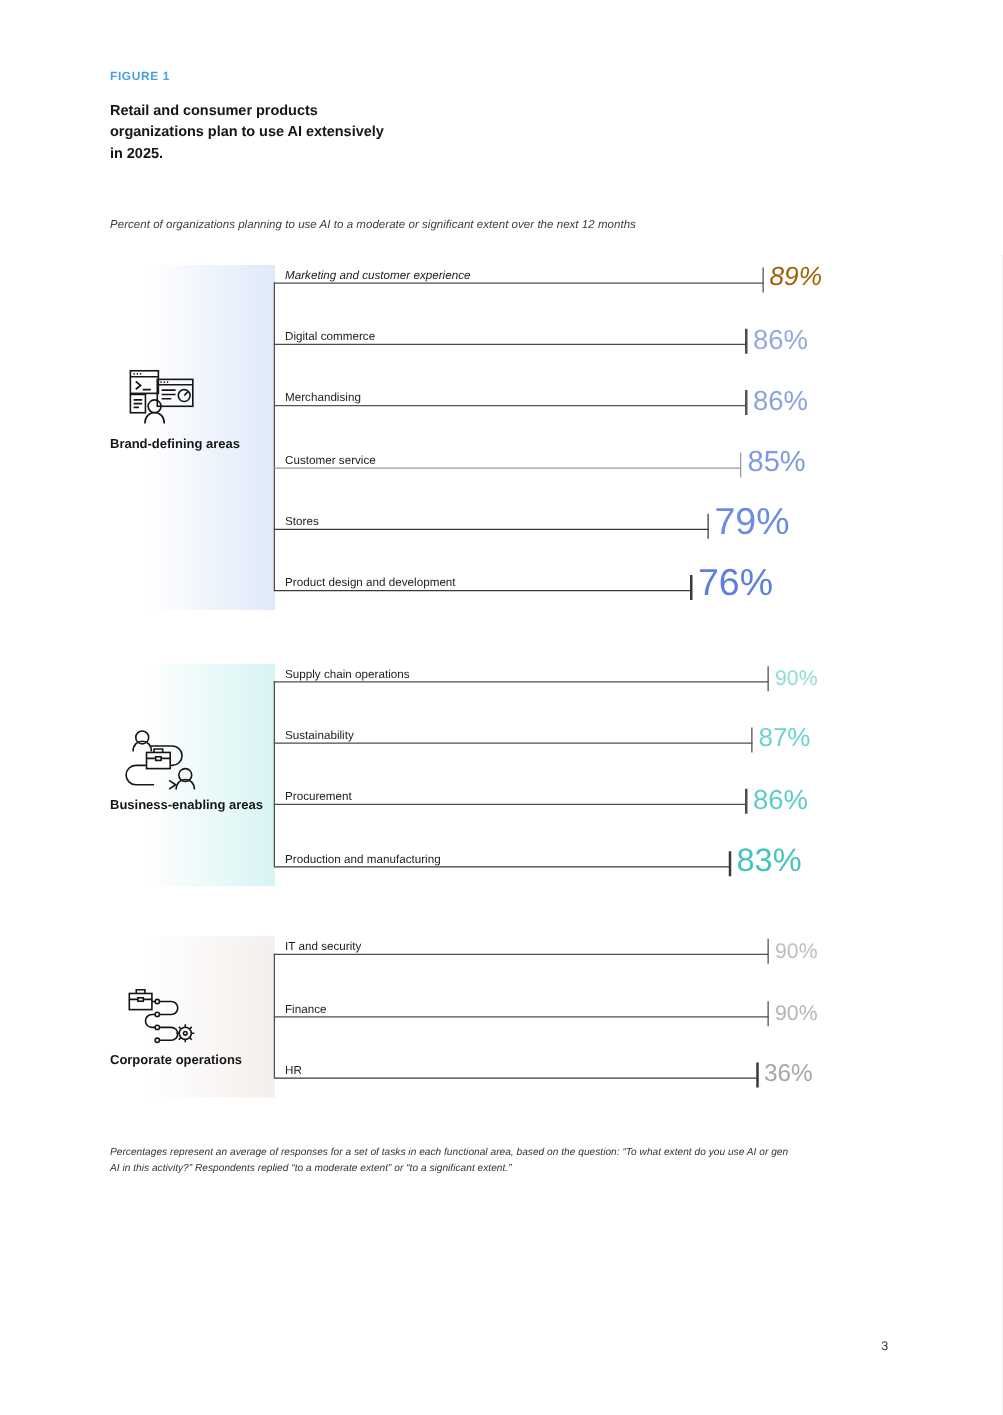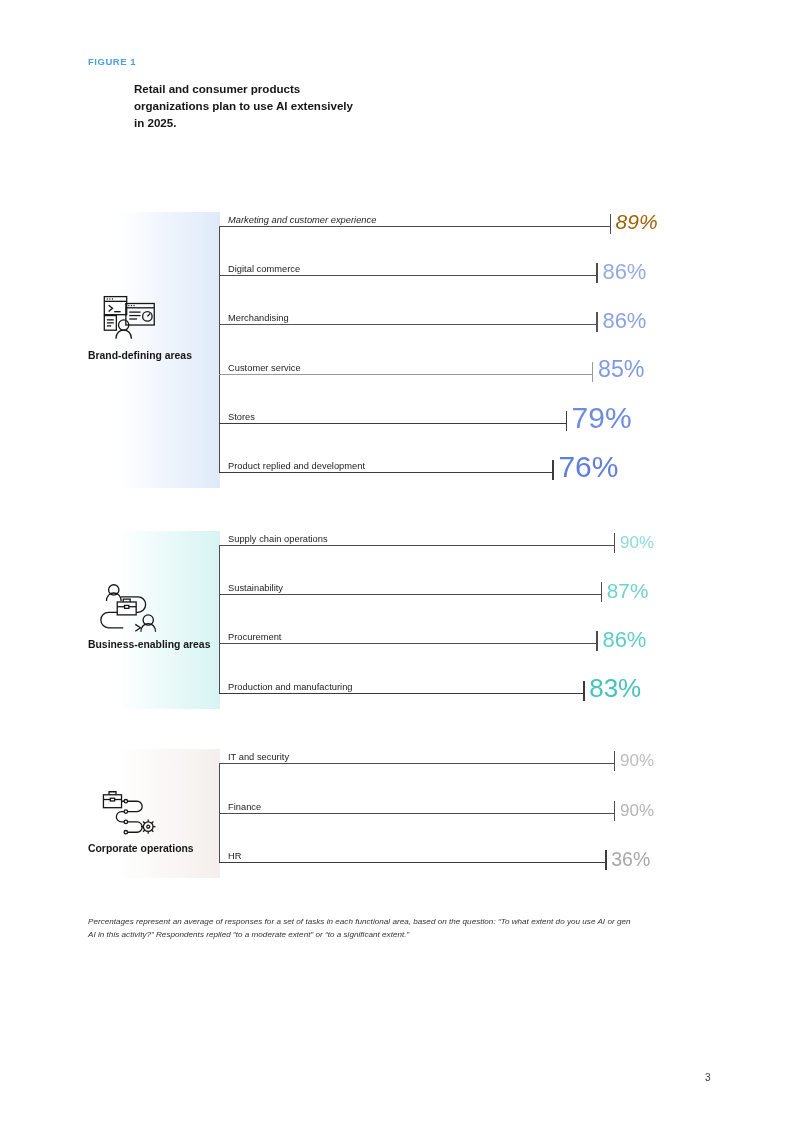--- a/index.html
+++ b/index.html
@@ -18,21 +18,21 @@
 
   
   .fig-label {
     position:absolute; left:88px; top:56px;
     font-size:9.5px; font-weight:700; letter-spacing:.055em;
     color:#4a9fe0;
   }
   .fig-title {
     position:absolute; left:88px; top:80px; width:230px;
     font-size:11.6px; font-weight:700; line-height:1.48;
-    color:#161616; letter-spacing:-.002em;margin-left:46px;
+    color:#161616; letter-spacing:-.002em;
   }
   .fig-subtitle {
     position:absolute; left:88px; top:174px; width:600px;
     font-size:9.2px; font-style:italic; color:#3d3d3d;
     letter-spacing:.004em;
   }
 
   
   .group { position:absolute; left:88px; }
   .group-bg {
@@ -86,20 +86,21 @@
     font-size:10px; color:#3a3a3a;
   }
 </style>
 </head>
 <body>
 
 <div class="page">
 
   <div class="fig-label">FIGURE 1</div>
   <div class="fig-title">Retail and consumer products organizations plan to use AI extensively in 2025.</div>
+  <div class="fig-subtitle">Percent of organizations planning to use AI to a moderate or significant extent over the next 12 months</div>
 
   <div id="groups-host">
       <div class="group" style="top: 212px; width: 660px; height: 284px;">
         <div class="group-bg" style="height: 276px; background: linear-gradient(to right, rgb(255, 255, 255) 0%, rgb(255, 255, 255) 22%, rgb(223, 234, 249) 100%);"></div>
         <div class="group-icon" style="top: 81px;">
     <svg viewBox="0 0 72 60" fill="none" stroke="#161616" stroke-width="1.5">
       <rect x="5" y="4" width="26" height="21"></rect>
       <line x1="5" y1="9.5" x2="31" y2="9.5"></line>
       <circle cx="8.5" cy="6.8" r=".8" fill="#161616" stroke="none"></circle>
       <circle cx="11.5" cy="6.8" r=".8" fill="#161616" stroke="none"></circle>
@@ -151,21 +152,21 @@
             <div class="tick" style="left: 373px; background: rgb(154, 154, 154);"></div>
             <div class="val" style="left: 379px; font-size: 23.25px; bottom: -6.975px; color: rgb(126, 154, 224);">85%</div>
           </div>
           <div class="row" style="top: 192.8px; height: 19px; width: 437.6px;">
             <span class="row-label">Stores</span>
             <div class="bar" style="width: 347.6px; background: rgb(58, 58, 58);"></div>
             <div class="tick" style="left: 346.6px; background: rgb(58, 58, 58);"></div>
             <div class="val" style="left: 352.6px; font-size: 30px; bottom: -9px; color: rgb(109, 139, 224);">79%</div>
           </div>
           <div class="row" style="top: 242px; height: 19px; width: 424.4px;">
-            <span class="row-label">Product replied and development</span>
+            <span class="row-label">Product design and development</span>
             <div class="bar" style="width: 334.4px; background: rgb(58, 58, 58);"></div>
             <div class="tick" style="left: 333.4px; background: rgb(58, 58, 58);"></div>
             <div class="val" style="left: 339.4px; font-size: 30px; bottom: -9px; color: rgb(95, 127, 221);">76%</div>
           </div>
         </div>
       </div>
       <div class="group" style="top: 531px; width: 660px; height: 185.6px;">
         <div class="group-bg" style="height: 177.6px; background: linear-gradient(to right, rgb(255, 255, 255) 0%, rgb(255, 255, 255) 22%, rgb(214, 244, 243) 100%);"></div>
         <div class="group-icon" style="top: 51.48px;">
     <svg viewBox="0 0 72 60" fill="none" stroke="#161616" stroke-width="1.5">

